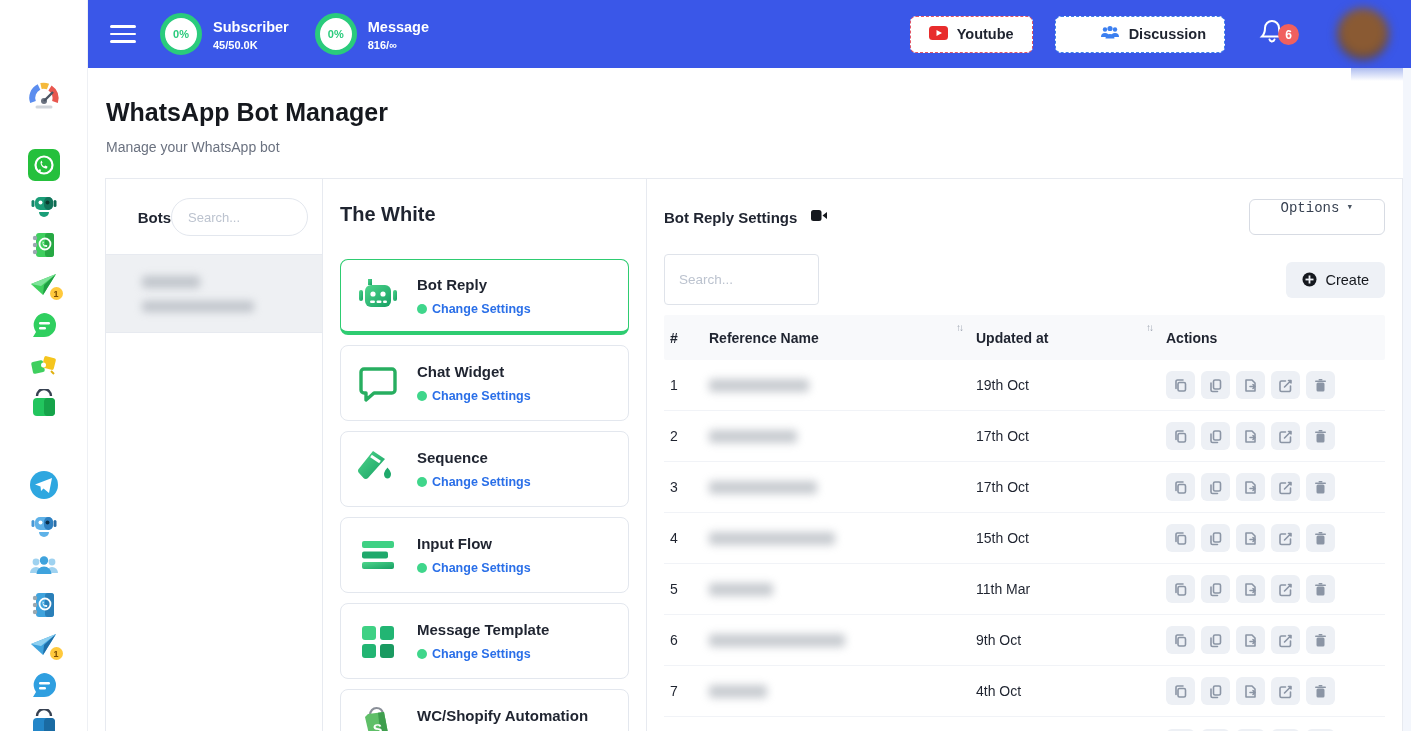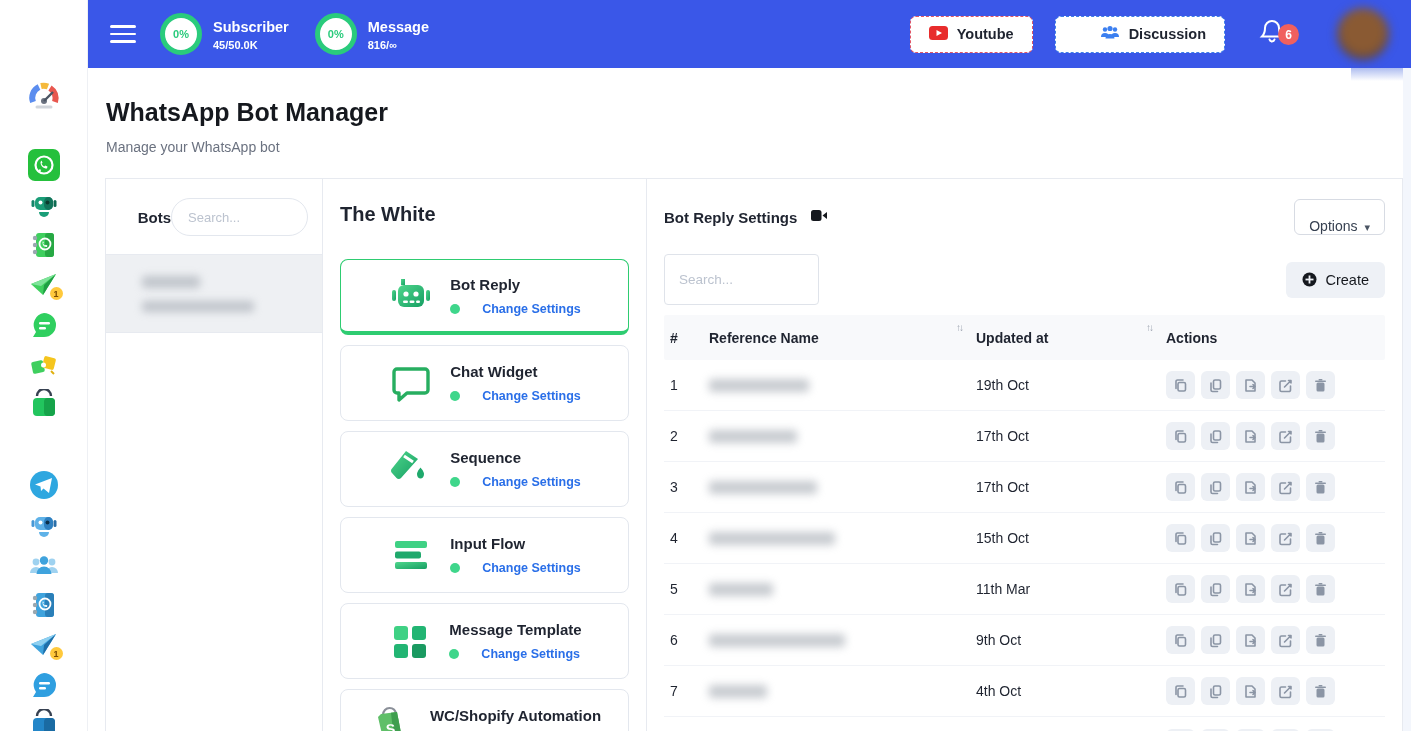--- a/index.html
+++ b/index.html
@@ -58,34 +58,34 @@
     font-size:13px; color:#374151; outline:none; font-family:"Liberation Sans",sans-serif; }
   .bots-search::placeholder { color:#bcc3cf; }
   .bot-item { height:78px; background:#eef0f3; border-bottom:1px solid #e7eaf0; padding:21px 0 0 36px; cursor:pointer; }
 
   .redact { display:block; background:#9aa1aa; border-radius:3px; filter:blur(4px); opacity:.55; }
 
   
   .modules-title { font-size:20px; font-weight:bold; margin-top:24px; }
   .module-list { margin-top:33px; display:flex; flex-direction:column; gap:10px; }
   .module-card { height:76px; border:1px solid #e3e7ee; border-radius:8px; background:#fff;
-    display:flex; align-items:center; padding:0 14px; gap:16px; cursor:pointer; flex:0 0 auto;justify-content:center; }
+    display:flex; align-items:center; padding:0 14px; gap:16px; cursor:pointer; flex:0 0 auto; }
   .module-card.active { border-color:#2ecc71; border-bottom:4px solid #2ecc71; }
   .module-icon { width:46px; height:46px; display:flex; align-items:center; justify-content:center; }
   .module-title { font-size:15px; font-weight:600; color:#1f2430; }
-  .module-link-row { display:flex; align-items:center; gap:22px; margin-top:9px; }
+  .module-link-row { display:flex; align-items:center; gap:5px; margin-top:9px; }
   .green-dot { width:10px; height:10px; border-radius:50%; background:#3fd68b; }
   .module-link { font-size:12.5px; font-weight:bold; color:#2a6fe8; cursor:pointer; }
 
   
   .settings-head { display:flex; align-items:center; margin-top:20px; }
   .settings-title { font-size:15px; font-weight:bold; }
   .cam { margin-left:14px; }
-  .options-btn { margin-left:auto; height:36px; padding:0 14px; background:#fff; border:1px solid #d7dbe3;
-    border-radius:6px; font-size:14px; color:#374151; display:flex; align-items:flex-end; gap:7px; cursor:pointer; }
+  .options-btn { margin-left:auto; height:36px; padding:0 31px; background:#fff; border:1px solid #d7dbe3;
+    border-radius:6px; font-size:14px; color:#374151; display:flex; align-items:flex-start; gap:7px; cursor:pointer;font-family:Liberation Mono, monospace; }
   .toolbar { display:flex; align-items:center; margin-top:19px; }
   .table-search { width:155px; height:51px; border:1px solid #dfe3ea; border-radius:4px; padding:0 14px;
     font-size:13.5px; outline:none; font-family:"Liberation Sans",sans-serif; }
   .table-search::placeholder { color:#bcc3cf; }
   .create-btn { margin-left:auto; height:36px; padding:0 16px; background:#eef1f6; border:none; border-radius:6px;
     font-size:14.5px; color:#15181e; display:flex; align-items:center; gap:8px; cursor:pointer; font-family:"Liberation Sans",sans-serif; }
 
   .grid-row { display:grid; grid-template-columns:45px 267px 190px 1fr; align-items:center; }
   .thead { background:#f8f9fb; height:45px; margin-top:10px; font-weight:bold; font-size:14px; border-radius:2px; }
   .th { position:relative; padding-right:12px; }

